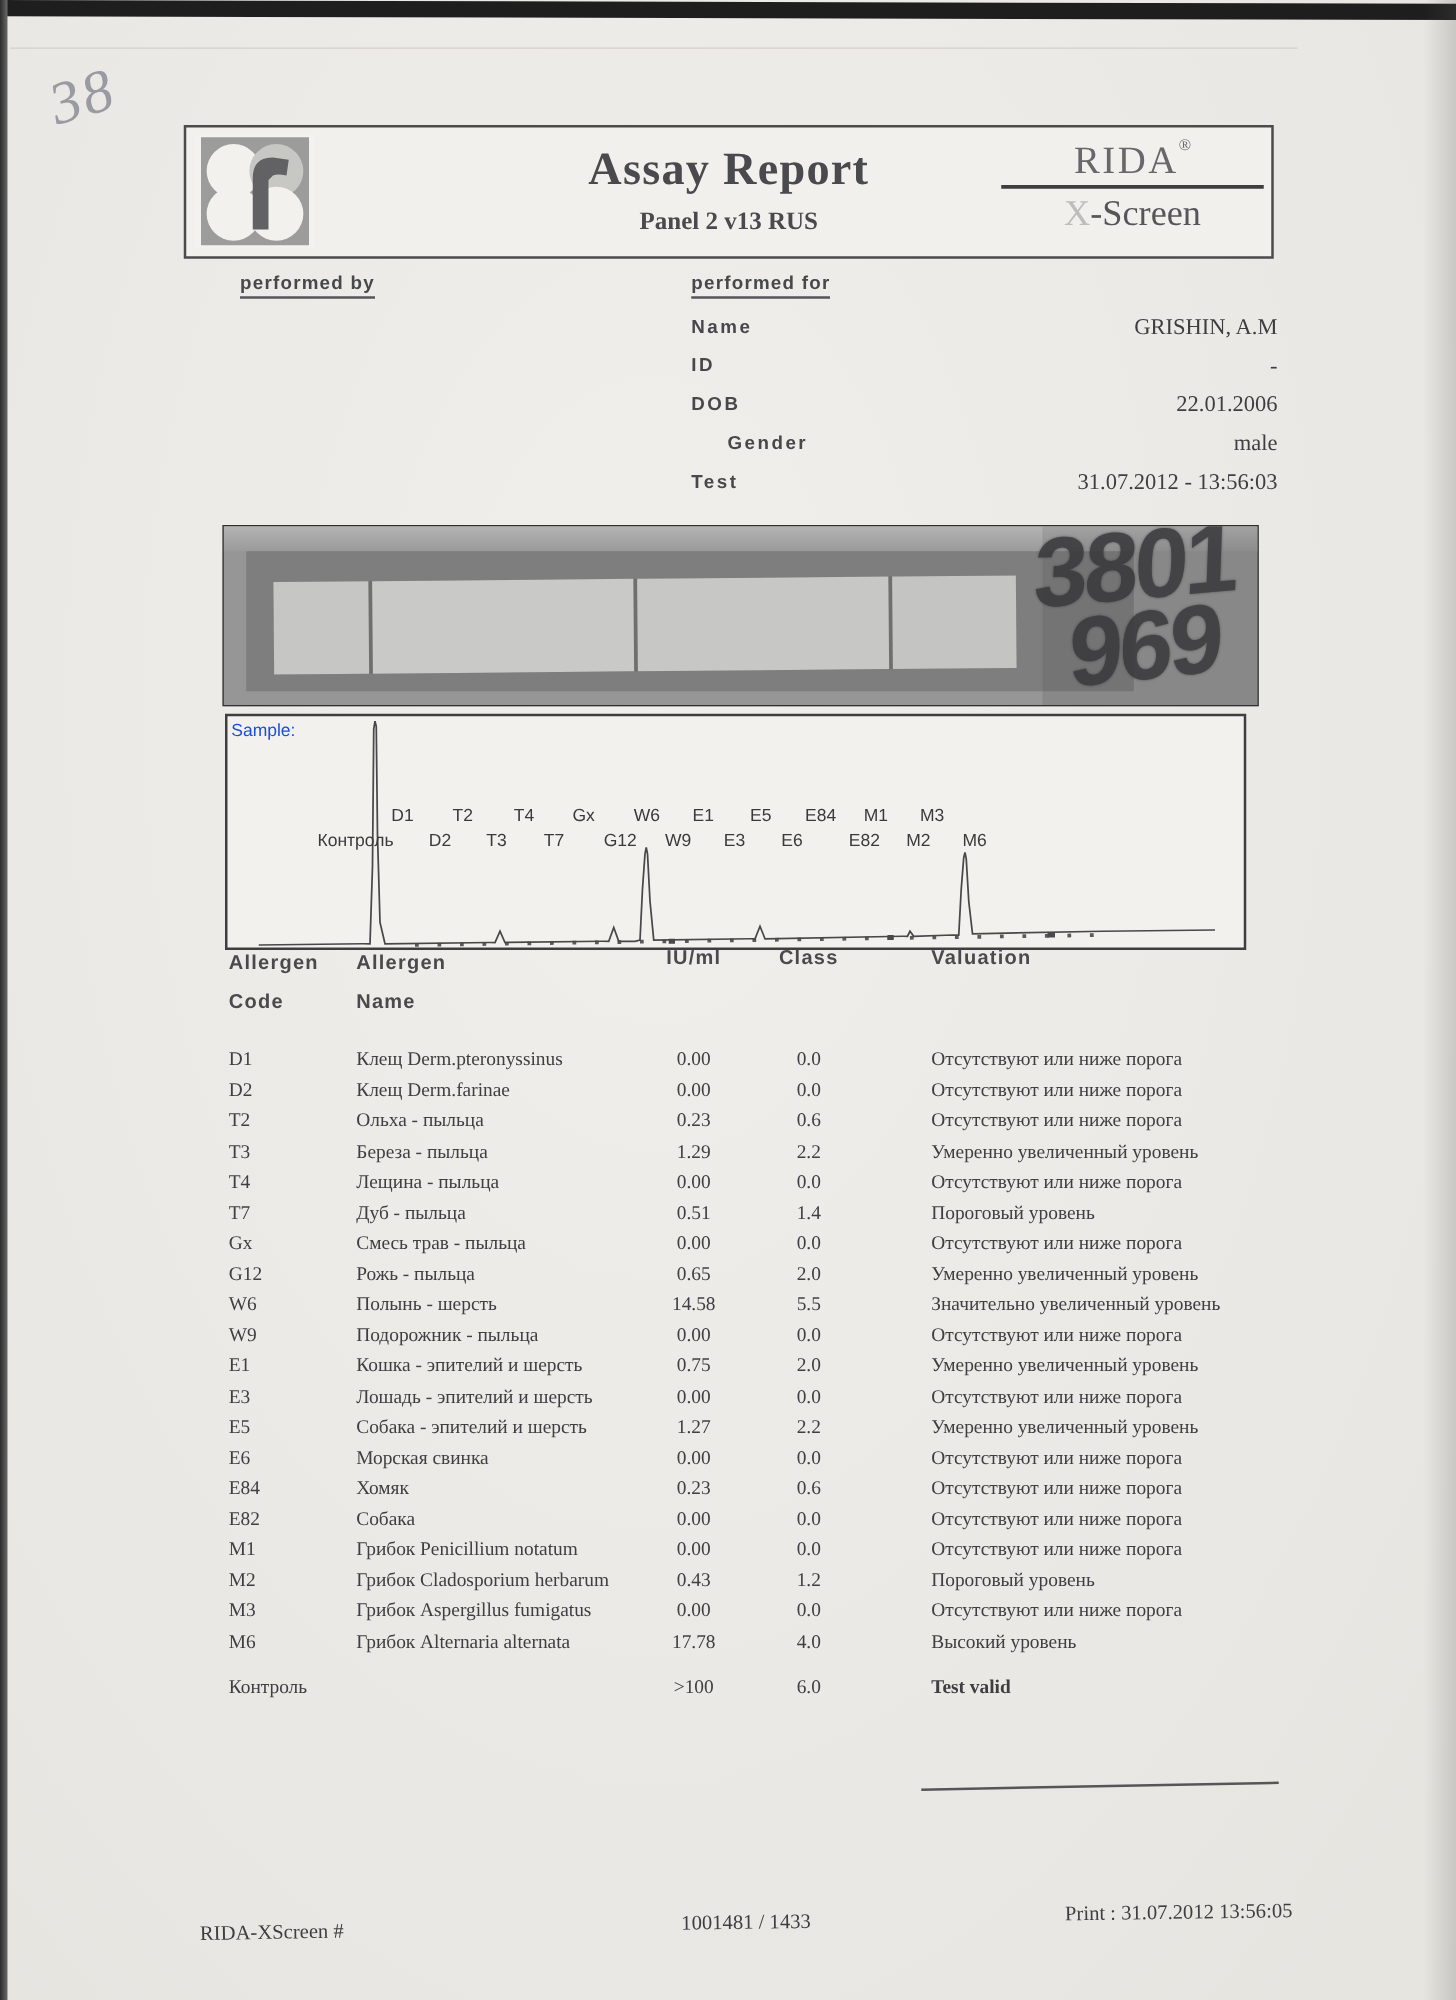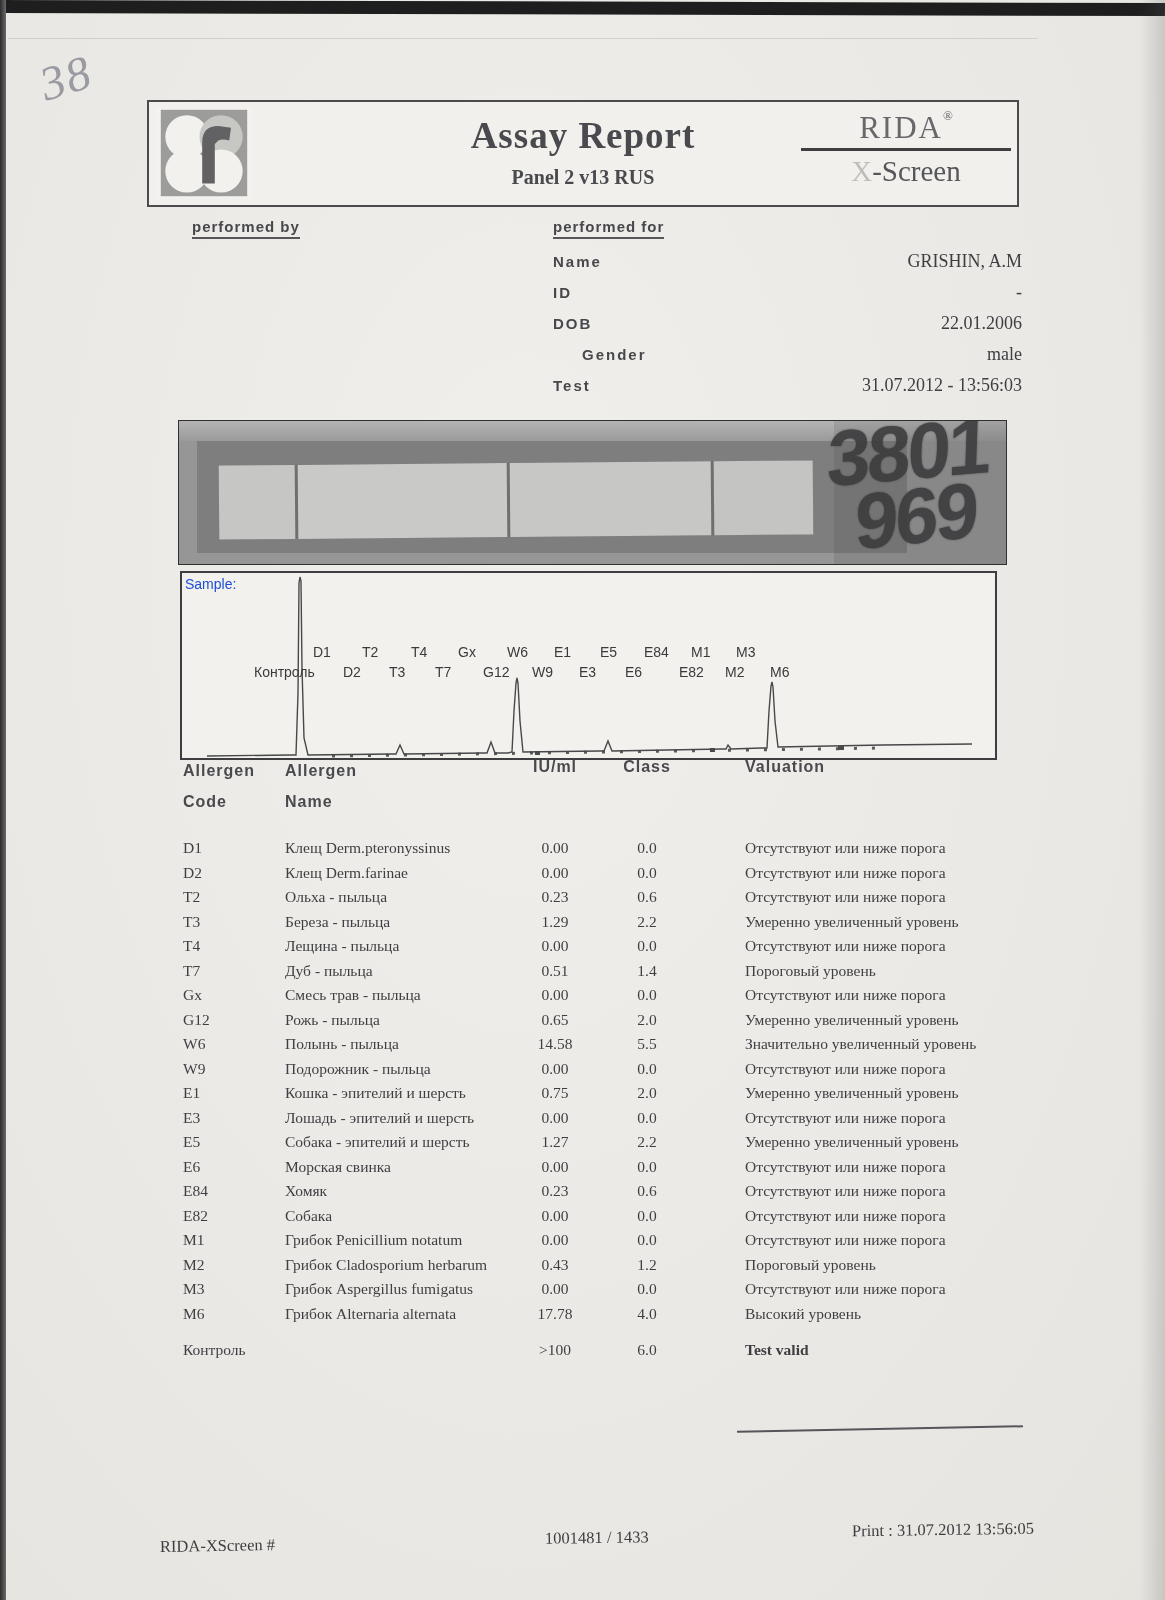--- a/index.html
+++ b/index.html
@@ -240,21 +240,21 @@
       </div>
       <div class="trow" style="top: 171.5px;">
         <span class="tcell c-code">G12</span>
         <span class="tcell c-name">Рожь - пыльца</span>
         <span class="tcell c-iu">0.65</span>
         <span class="tcell c-class">2.0</span>
         <span class="tcell c-val">Умеренно увеличенный уровень</span>
       </div>
       <div class="trow" style="top: 196px;">
         <span class="tcell c-code">W6</span>
-        <span class="tcell c-name">Полынь - пыльца</span>
+        <span class="tcell c-name">Полынь - шерсть</span>
         <span class="tcell c-iu">14.58</span>
         <span class="tcell c-class">5.5</span>
         <span class="tcell c-val">Значительно увеличенный уровень</span>
       </div>
       <div class="trow" style="top: 220.5px;">
         <span class="tcell c-code">W9</span>
         <span class="tcell c-name">Подорожник - пыльца</span>
         <span class="tcell c-iu">0.00</span>
         <span class="tcell c-class">0.0</span>
         <span class="tcell c-val">Отсутствуют или ниже порога</span>

